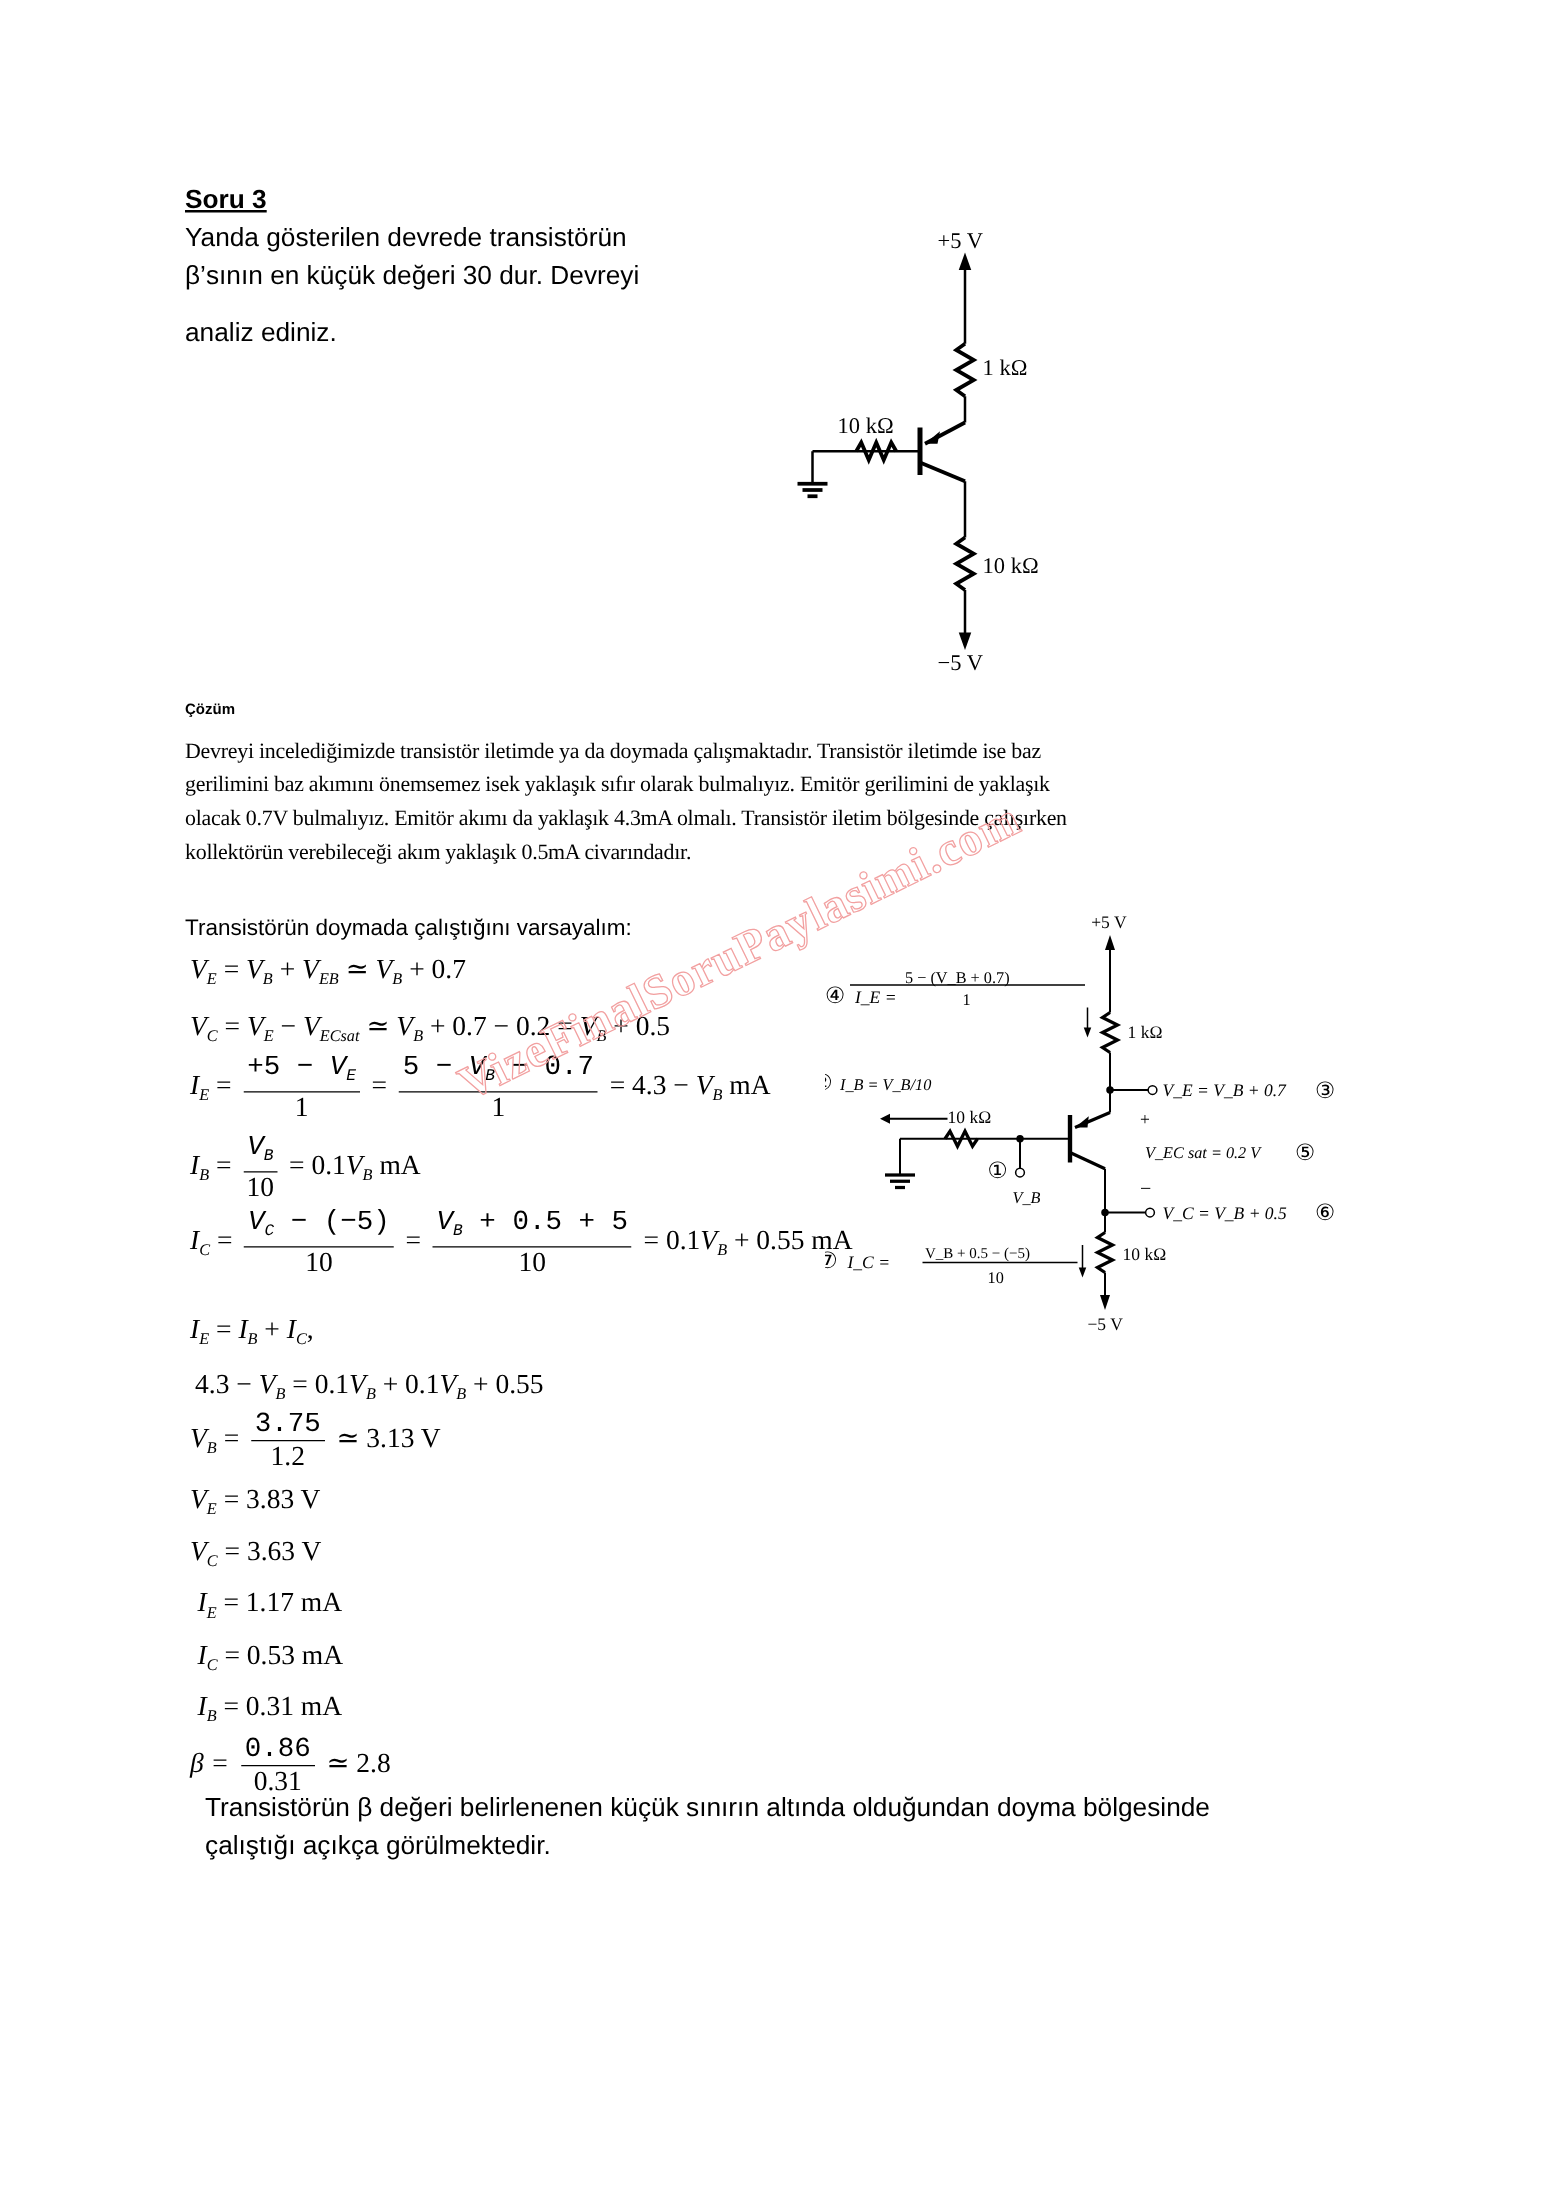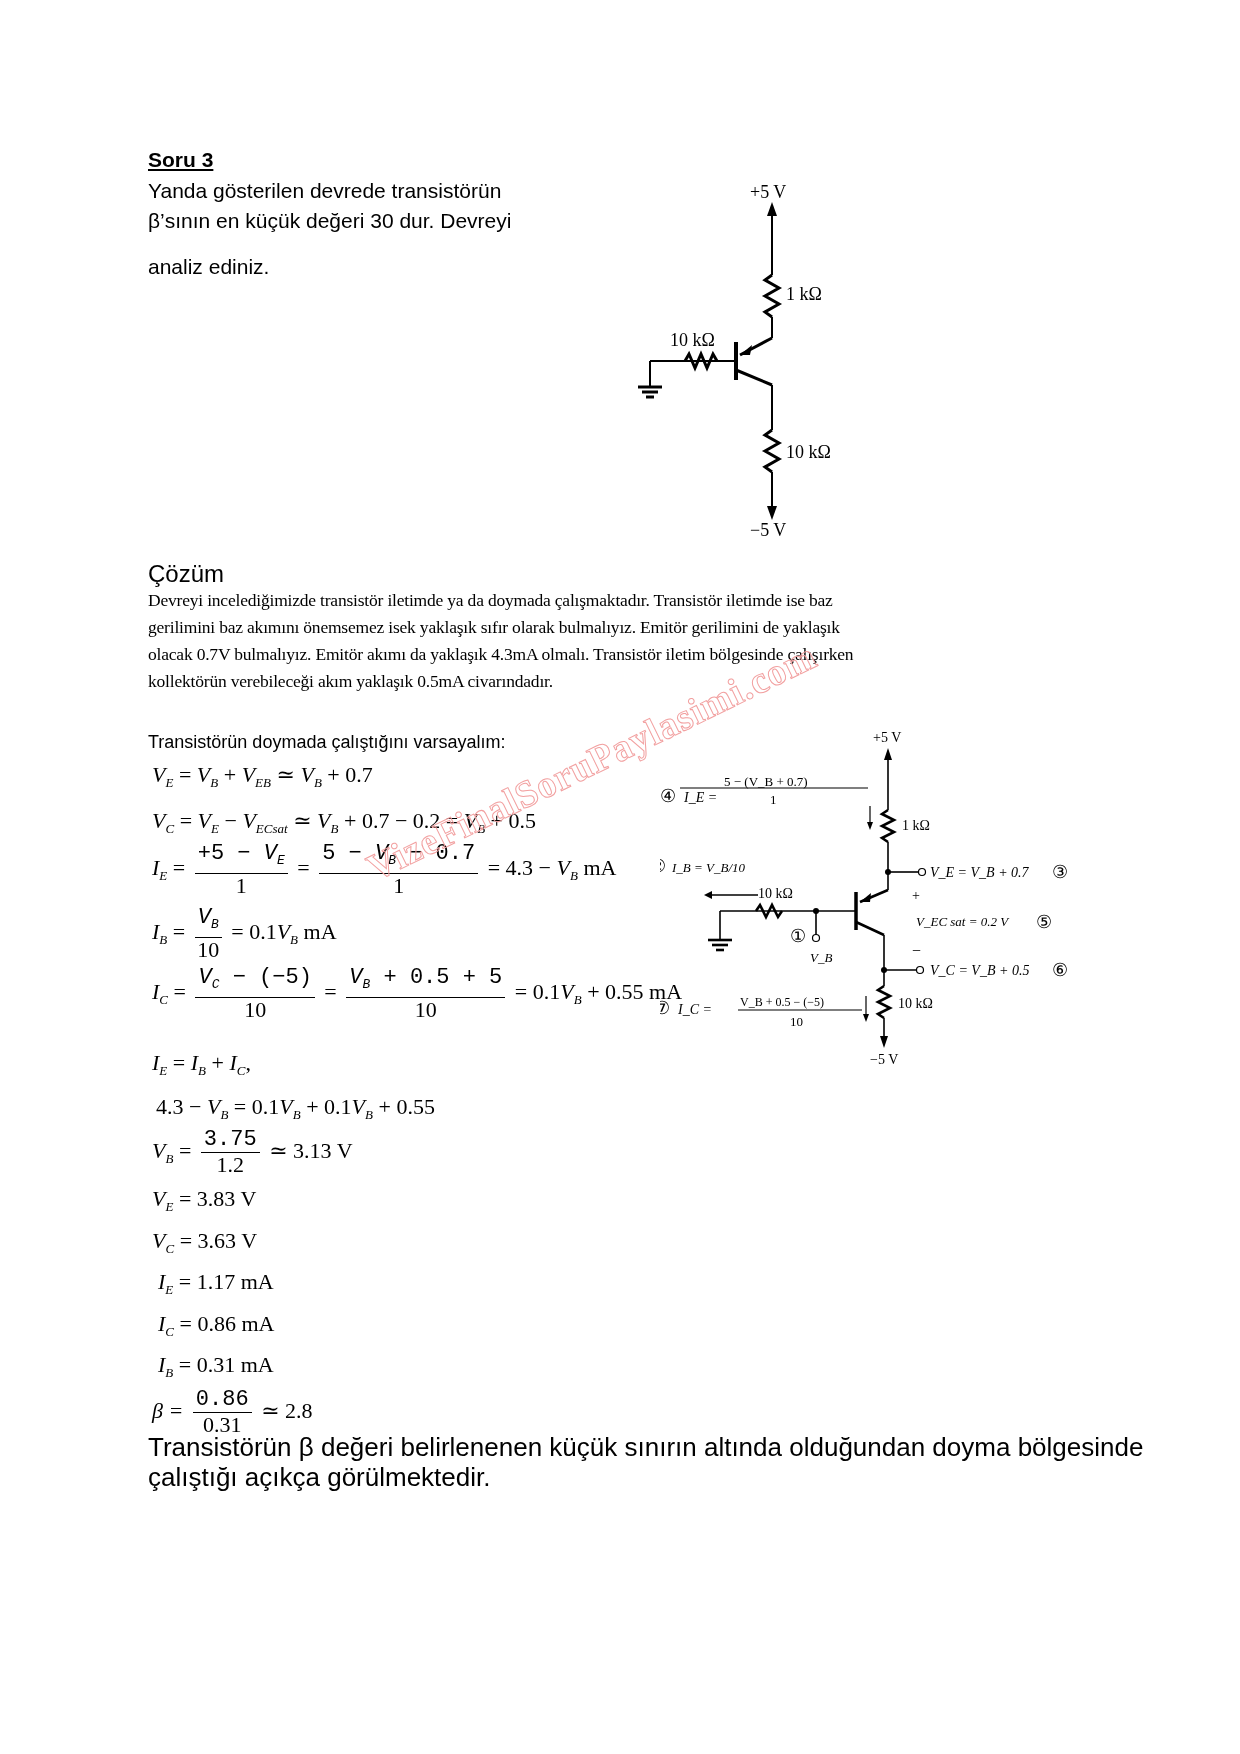--- a/index.html
+++ b/index.html
@@ -2,32 +2,32 @@
 <html><head>
 <meta charset="utf-8">
 <style>
   html, body { margin: 0; padding: 0; background: #ffffff; }
   body { width: 1240px; height: 1754px; position: relative; overflow: hidden; color: #000; }
   .sans { font-family: "Liberation Sans", "DejaVu Sans", sans-serif; }
   .abs { position: absolute; }
 
   #q-title { left: 148px; top: 148px; font-size: 21px; font-weight: bold; text-decoration: underline; }
   .q-line { left: 148px; font-size: 21px; line-height: 30px; }
-  #sol-title { left: 148px; top: 560px; font-size: 24px; font-weight: normal; }
+  #sol-title { left: 148px; top: 560px; font-size: 12px; font-weight: bold; }
   .p-line { left: 148px; font-size: 17.5px; line-height: 27px; letter-spacing: -0.2px; font-family: Liberation Serif, serif; }
   #assume { left: 148px; top: 732px; font-size: 18px; }
 
   .eq { font-family: "Liberation Serif", "DejaVu Serif", serif; font-size: 22px; white-space: nowrap; }
   .eq i { font-style: italic; }
   .eq sub { font-size: 13px; font-style: italic; vertical-align: -5px; }
   .frac { display: inline-block; vertical-align: middle; text-align: center; margin: 0 4px; }
   .frac .num { display: block; border-bottom: 1.5px solid #000; padding: 0 3px; line-height: 24px; font-family: Liberation Mono, monospace; }
   .frac .den { display: block; line-height: 24px; }
 
-  .final { left: 148px; font-size: 26px; line-height: 30px; }
+  .final { left: 164px; font-size: 21px; line-height: 30px; }
 
   svg text { font-family: "Liberation Serif", "DejaVu Serif", serif; }
   #watermark {
     left: 360px; top: 850px; font-family: "Liberation Serif", "DejaVu Serif", serif;
     font-size: 38px; font-weight: bold; color: transparent;
     -webkit-text-stroke: 1px #f2a0a0; transform: rotate(-26deg); transform-origin: left top;
     white-space: nowrap; letter-spacing: 1px; pointer-events: none;
   }
 </style>
 </head>
@@ -113,21 +113,21 @@
 <div class="abs eq" style="left:152px;top:1186px">
   <i>V</i><sub>E</sub> <span>= 3.83 V</span>
 </div>
 <div class="abs eq" style="left:152px;top:1228px">
   <i>V</i><sub>C</sub> <span>= 3.63 V</span>
 </div>
 <div class="abs eq" style="left:158px;top:1269px">
   <i>I</i><sub>E</sub> <span>= 1.17 mA</span>
 </div>
 <div class="abs eq" style="left:158px;top:1311px">
-  <i>I</i><sub>C</sub> <span>= 0.86 mA</span>
+  <i>I</i><sub>C</sub> <span>= 0.53 mA</span>
 </div>
 <div class="abs eq" style="left:158px;top:1352px">
   <i>I</i><sub>B</sub> <span>= 0.31 mA</span>
 </div>
 <div class="abs eq" style="left:152px;top:1388px">
   <i>β =</i>
   <span class="frac"><span class="num">0.86</span><span class="den">0.31</span></span>
   <span>≃ 2.8</span>
 </div>
 

